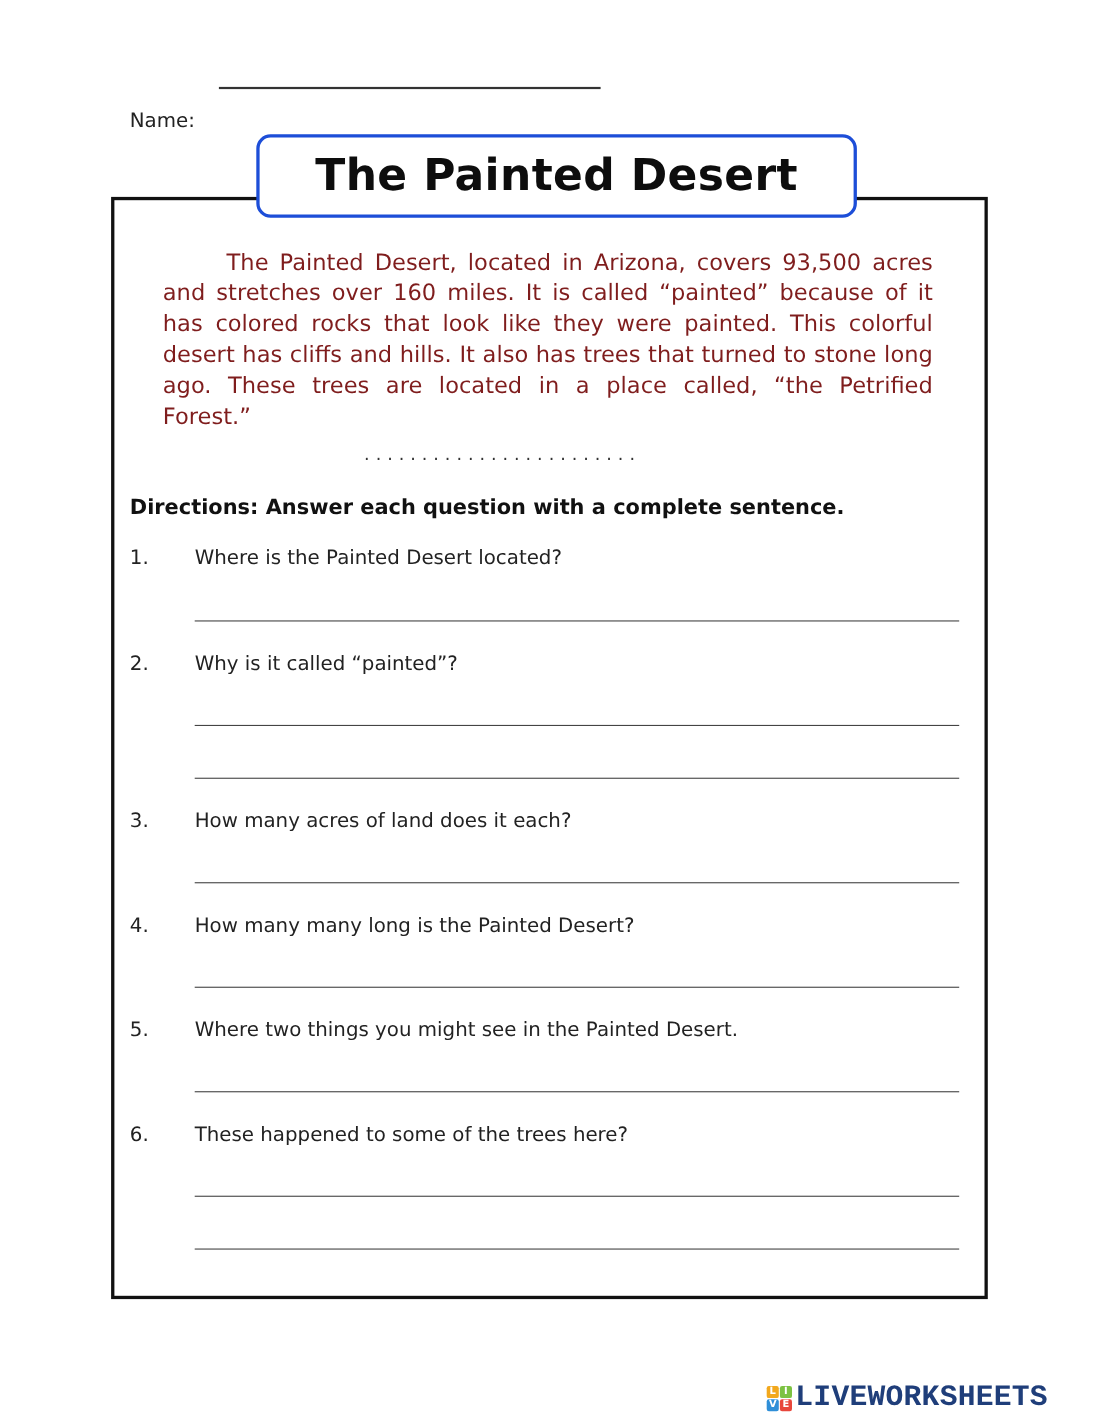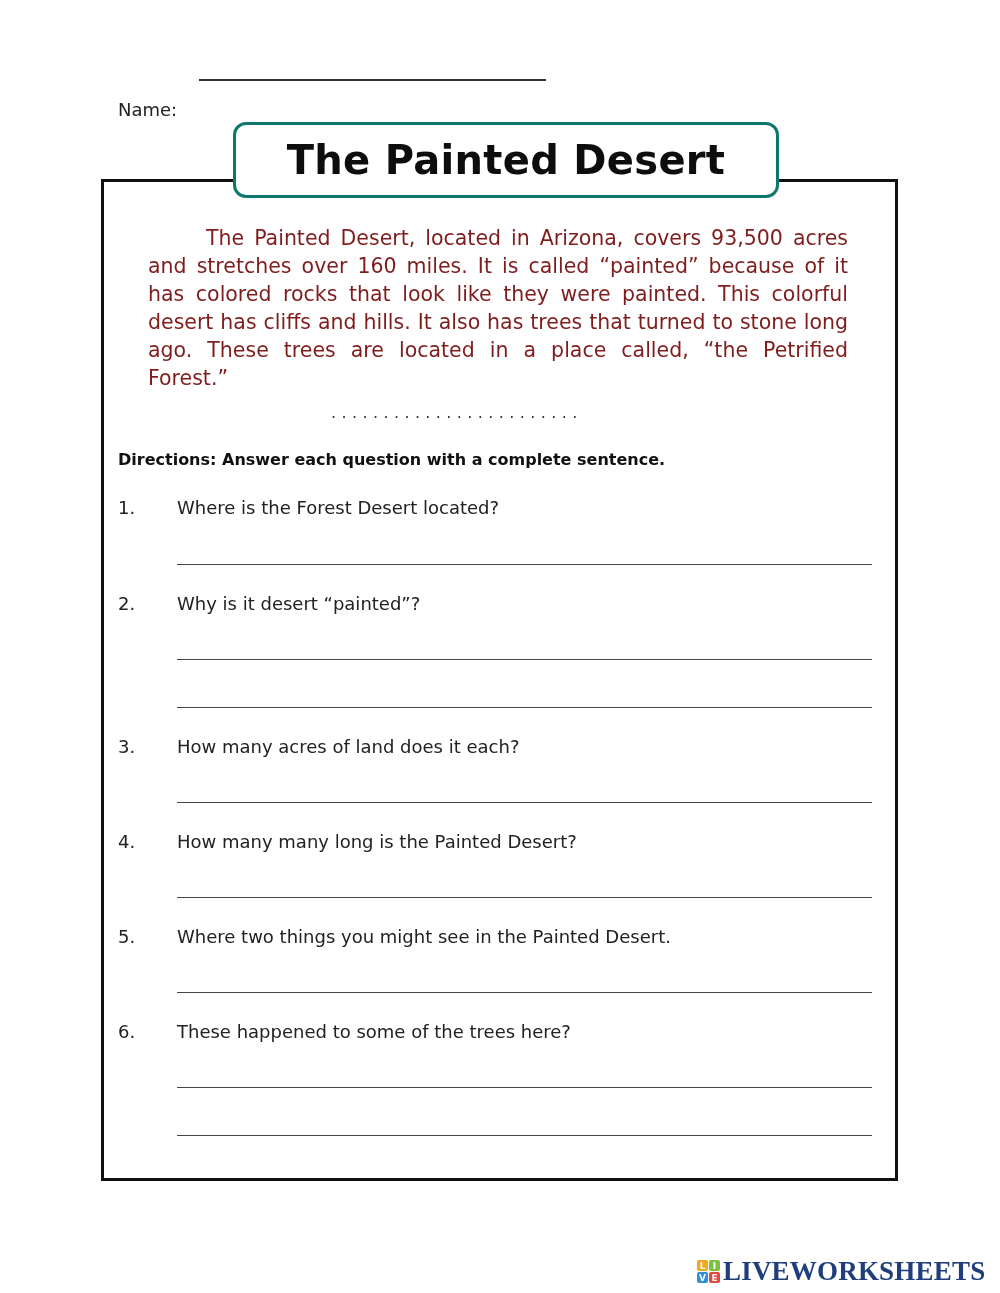--- a/index.html
+++ b/index.html
@@ -18,41 +18,41 @@
       border-bottom: 2px solid #333;
     }
     .outer-box {
       position: absolute; left: 101px; top: 179px;
       width: 791px; height: 996px;
       border: 3px solid #111;
     }
     .title-box {
       position: absolute; left: 233px; top: 122px;
       width: 540px; height: 70px;
-      border: 3px solid #0f766e; border-radius: 13px;
+      border: 3px solid #1d4ed8; border-radius: 13px;
       background: #fff;
       display: flex; align-items: center; justify-content: center;
       z-index: 2;
     }
     .title {
       font-weight: bold; font-size: 40px; color: #0d0d0d; letter-spacing: 0.3px;
     }
     .passage {
       position: absolute; left: 148px; top: 224px; width: 700px;
       font-size: 20.5px; line-height: 28px; text-align: justify;
       color: #7f1d1d;
     }
     .passage .indent { display: inline-block; width: 58px; }
     .dots {
       position: absolute; left: 331px; top: 403px;
       font-size: 16px; letter-spacing: 5.4px; color: #333;
     }
     .directions {
       position: absolute; left: 118px; top: 450px;
-      font-size: 16px; font-weight: bold; color: #111;
+      font-size: 19px; font-weight: bold; color: #111;
     }
     .q {
       position: absolute; left: 118px; font-size: 18px; color: #222;
     }
     .q .num { position: absolute; left: 0; }
     .q .text { position: absolute; left: 59px; white-space: nowrap; }
     .ans-line {
       position: absolute; left: 177px; width: 695px;
       border-bottom: 1.5px solid #444;
     }
@@ -63,21 +63,21 @@
     .lw-cubes {
       display: grid; grid-template-columns: 11px 11px; grid-template-rows: 11px 11px; gap: 1px;
     }
     .lw-cubes span {
       font-size: 9px; font-weight: bold; color: #fff;
       display: flex; align-items: center; justify-content: center;
       border-radius: 2px; font-family: "DejaVu Sans", sans-serif;
     }
     .lw-text {
       font-size: 27px; font-weight: bold; color: #1f3e7a; letter-spacing: 0.2px;
-      font-family: Liberation Serif, serif;
+      font-family: Liberation Mono, monospace;
       text-align: right;
     }
   </style>
 </head>
 <body>
 
 <div class="name-row">Name:</div>
 <div class="name-line"></div>
 
 <div class="outer-box"></div>
@@ -87,27 +87,27 @@
 </div>
 
 <div class="passage"><span class="indent"></span><span>The Painted Desert, located in Arizona, covers 93,500 acres and stretches over 160 miles.  It is called “painted” because of it has colored rocks that look like they were painted.  This colorful desert has cliffs and hills.  It also has trees that turned to stone long ago.  These trees are located in a place called, “the Petrified Forest.”</span></div>
 
 <div class="dots">........................</div>
 
 <div class="directions">Directions:  Answer each question with a complete sentence.</div>
 
 <div class="q" style="top:497px;">
   <span class="num">1.</span>
-  <span class="text">Where is the Forest Desert located?</span>
+  <span class="text">Where is the Painted Desert located?</span>
 </div>
 <div class="ans-line" style="top:564px;"></div>
 
 <div class="q" style="top:593px;">
   <span class="num">2.</span>
-  <span class="text">Why is it desert “painted”?</span>
+  <span class="text">Why is it called “painted”?</span>
 </div>
 <div class="ans-line" style="top:659px;"></div>
 <div class="ans-line" style="top:707px;"></div>
 
 <div class="q" style="top:736px;">
   <span class="num">3.</span>
   <span class="text">How many acres of land does it each?</span>
 </div>
 <div class="ans-line" style="top:802px;"></div>
 

